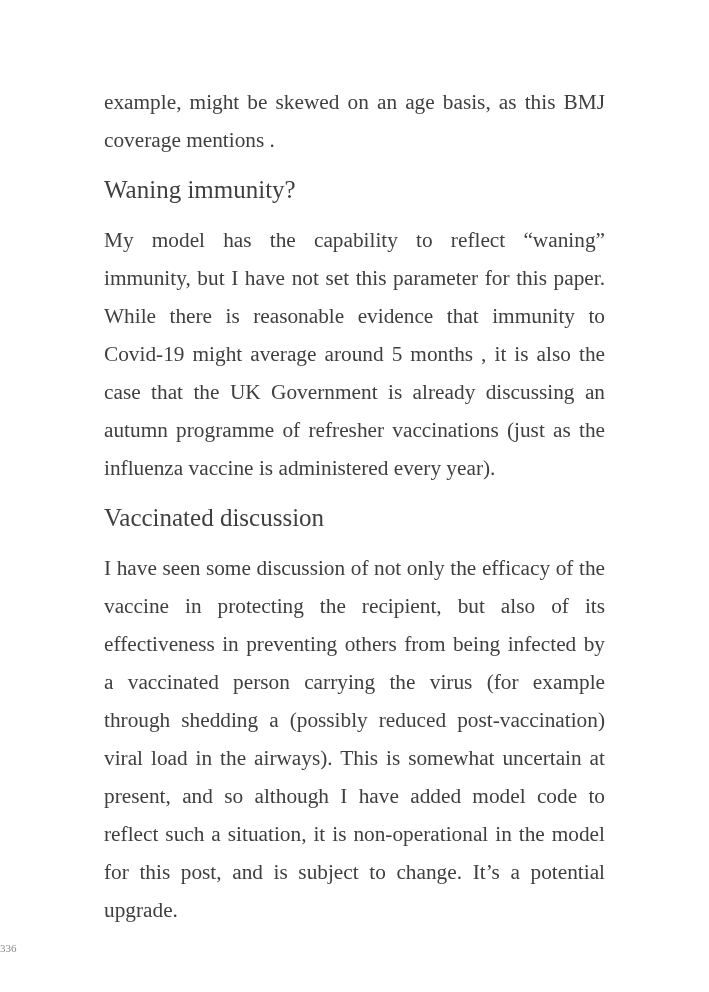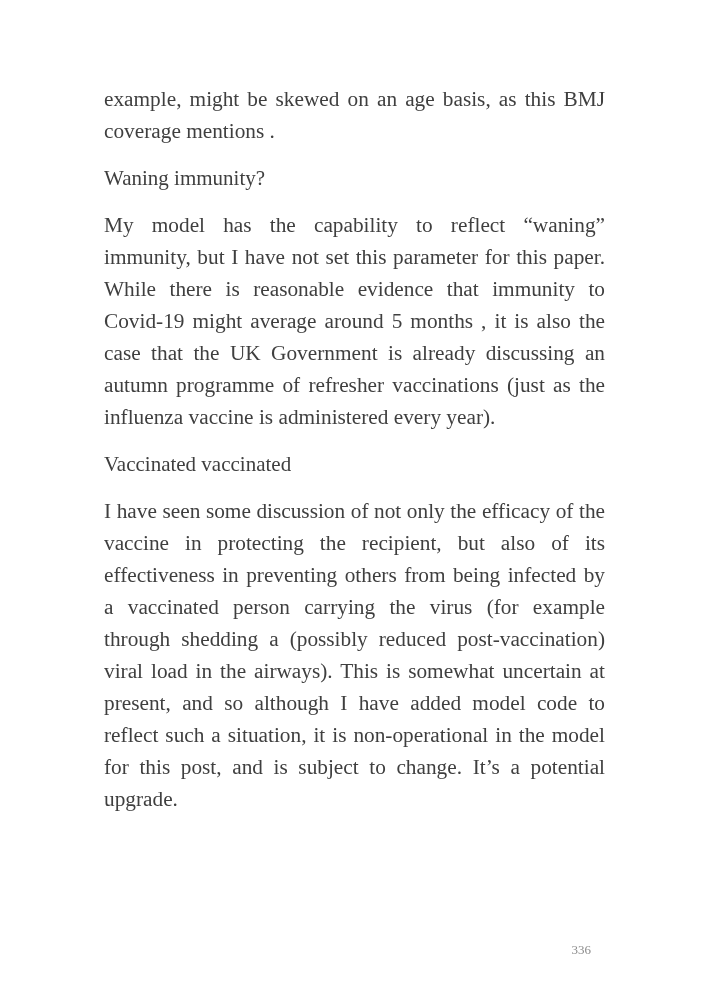--- a/index.html
+++ b/index.html
@@ -16,46 +16,46 @@
       color: #3f3f3f;
     }
     .page {
       position: absolute;
       left: 104px;
       top: 83px;
       width: 501px;
     }
     .para {
       font-size: 21.3px;
-      line-height: 32px;
+      line-height: 38px;
       text-align: justify;
       margin: 0 0 16px 0;
       letter-spacing: 0;
     }
     .heading {
-      font-size: 21px;
+      font-size: 25px;
       line-height: 30px;
       margin: 0 0 16px 0;
       text-align: left;
     }
     .page-number {
       position: absolute;
       left: 0;
       width: 591px;
       top: 942px;
-      text-align: right;
-      font-size: 13px;
+      text-align: left;
+      font-size: 11px;
       color: #8a8a8a;
       font-family: "Liberation Serif", "DejaVu Serif", serif;
     }
   </style>
 </head>
 <body>
 
 <div class="page">
   <p class="para">example, might be skewed on an age basis, as this BMJ coverage mentions .</p>
   <p class="heading">Waning immunity?</p>
   <p class="para">My model has the capability to reflect “waning” immunity, but I have not set this parameter for this paper. While there is reasonable evidence that immunity to Covid-19 might average around 5 months , it is also the case that the UK Government is already discussing an autumn programme of refresher vaccinations (just as the influenza vaccine is administered every year).</p>
-  <p class="heading">Vaccinated vaccinated</p>
+  <p class="heading">Vaccinated discussion</p>
   <p class="para">I have seen some discussion of not only the efficacy of the vaccine in protecting the recipient, but also of its effectiveness in preventing others from being infected by a vaccinated person carrying the virus (for example through shedding a (possibly reduced post-vaccination) viral load in the airways). This is somewhat uncertain at present, and so although I have added model code to reflect such a situation, it is non-operational in the model for this post, and is subject to change. It’s a potential upgrade.</p>
 </div>
 
 <div class="page-number">336</div>
 
 </body></html>

